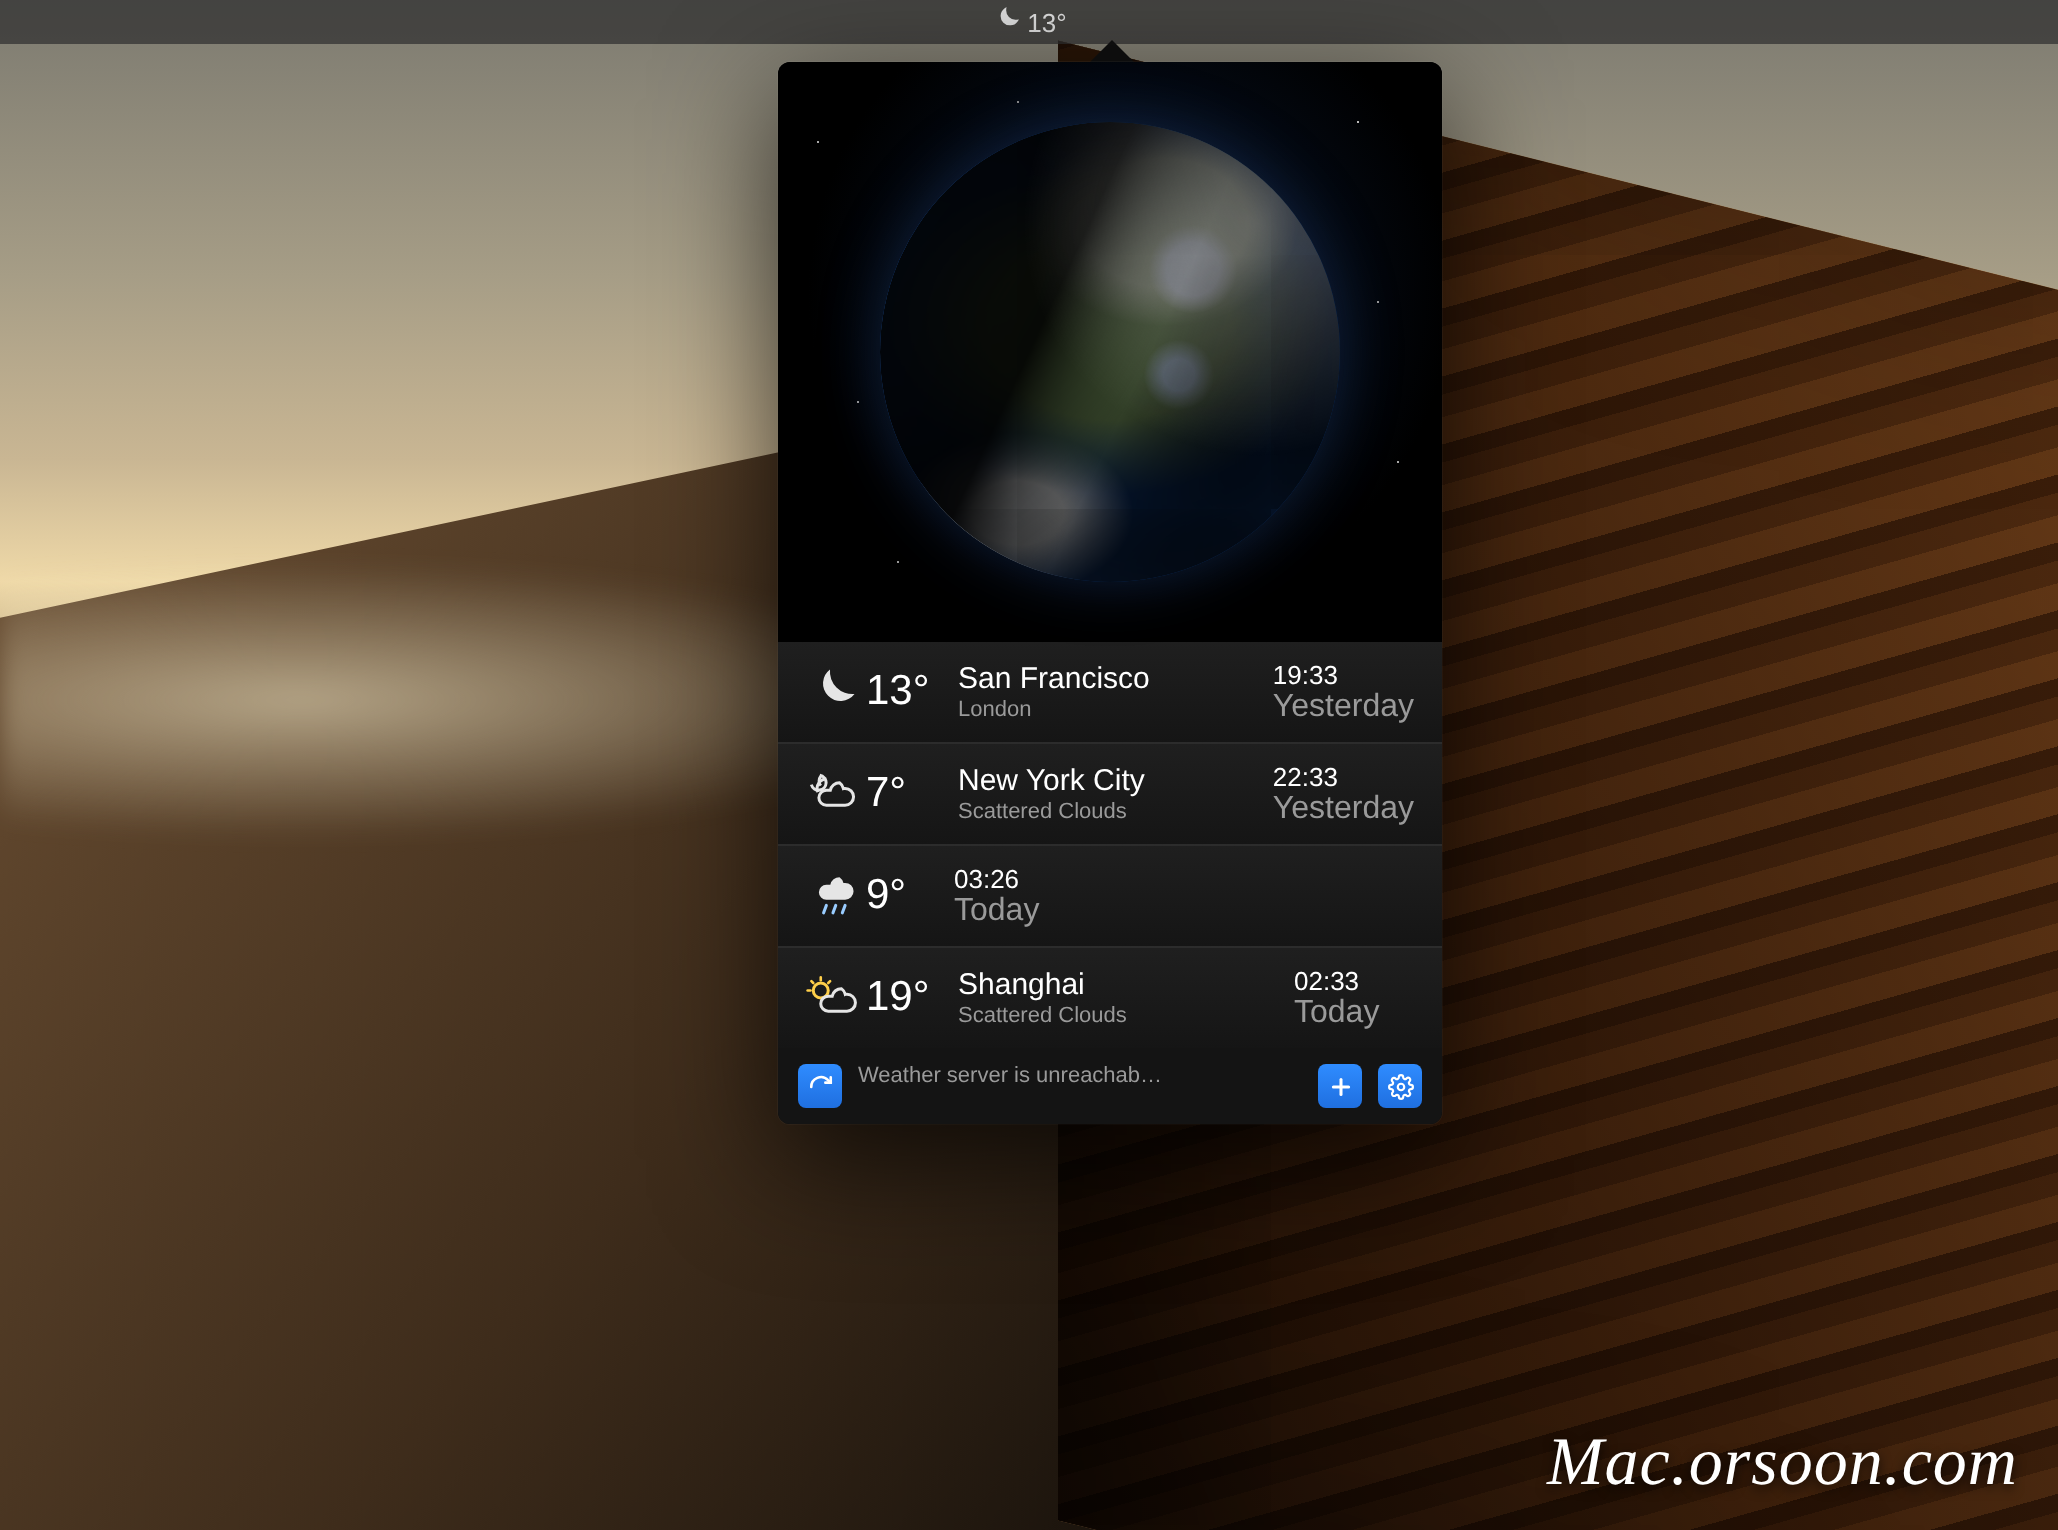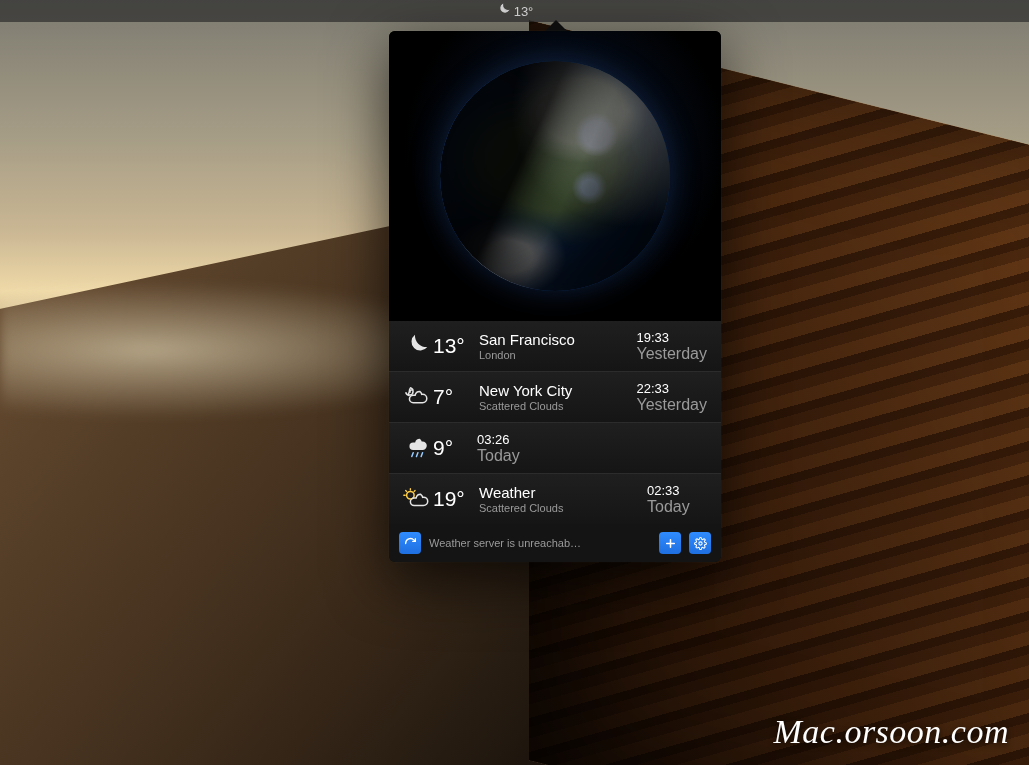--- a/index.html
+++ b/index.html
@@ -218,21 +218,20 @@
     color: #fff;
   }
   .city-row .time .day {
     font-size: 16px;
     color: #9a9a9a;
   }
 
   
   .footer {
     display: flex;
-    align-items: center;
     padding: 8px 10px;
     background: #141414;
     gap: 8px;
   }
   .footer .sqbtn {
     width: 22px;
     height: 22px;
     border-radius: 4px;
     background: linear-gradient(#2f8cff, #1f6fe0);
     display: flex;
@@ -358,21 +357,21 @@
               <line x1="10" y1="1" x2="10" y2="2.5"></line>
               <line x1="3" y1="8" x2="4.5" y2="8"></line>
               <line x1="5" y1="3" x2="6" y2="4"></line>
               <line x1="15" y1="3" x2="14" y2="4"></line>
             </g>
             <path d="M21 7a5 5 0 0 0-4.9 4H14a4 4 0 1 0 0 8h10a4.5 4.5 0 0 0 0-9c-.3 0-.6 0-.9.1A5 5 0 0 0 21 7Z" fill="none" stroke="#e5e5e5" stroke-width="1.6"></path>
           </svg>
         </div>
         <div class="temp">19°</div>
         <div class="meta">
-          <div class="name">Weather</div>
+          <div class="name">Shanghai</div>
           <div class="cond">Scattered Clouds</div>
         </div>
         <div class="time">
           <div class="clock">02:33</div>
           <div class="day">Today</div>
         </div>
       </div>
 
     </div>
 

